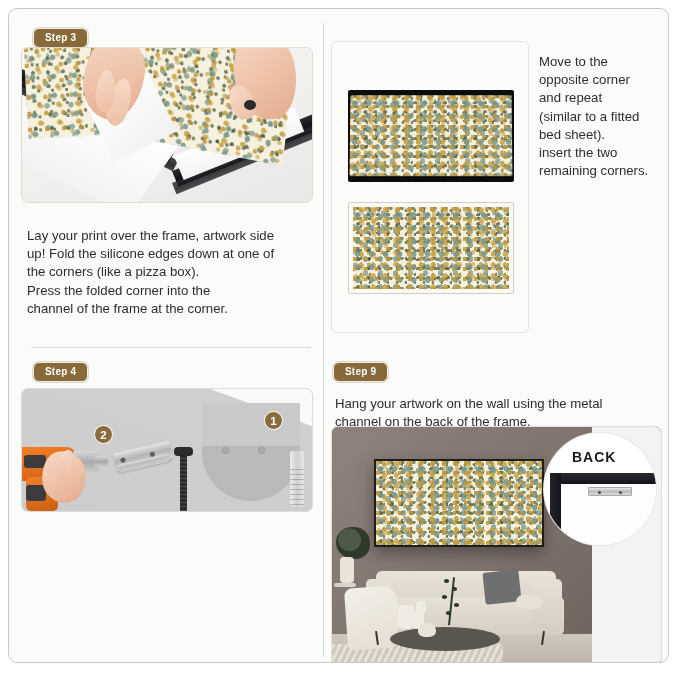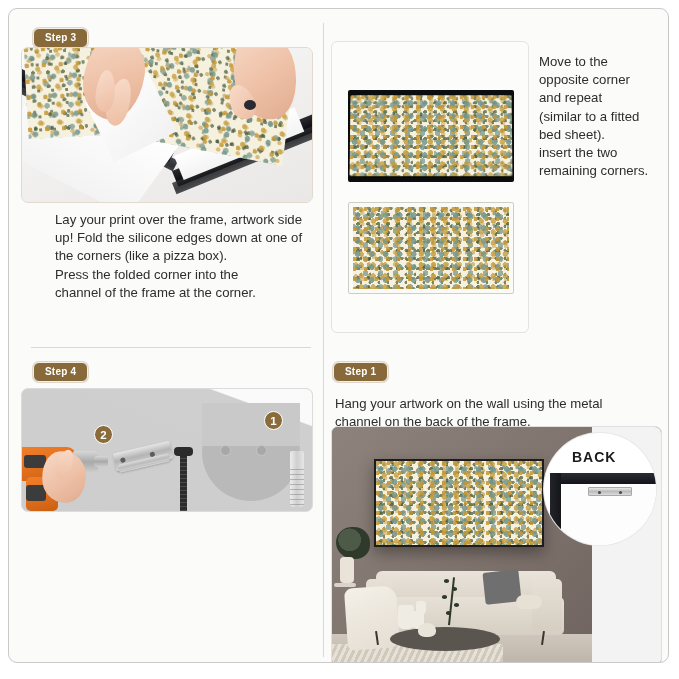--- a/index.html
+++ b/index.html
@@ -379,21 +379,21 @@
     <div id="s3-text">
       <div class="body-text">Move to the
 opposite corner
 and repeat
 (similar to a fitted
 bed sheet).
 insert the two
 remaining corners.</div>
     </div>
 
-    <div style="position:absolute; left:18px; top:202px; width:286px;margin-left:28px;">
+    <div style="position:absolute; left:18px; top:218px; width:286px;">
       <div class="body-text">Lay your print over the frame, artwork side
 up! Fold the silicone edges down at one of
 the corners (like a pizza box).
 Press the folded corner into the
 channel of the frame at the corner.</div>
     </div>
   </div>
 
   <div class="hdivider" style="left:22px; top:338px; width:280px;"></div>
 
@@ -448,21 +448,21 @@
       </div>
     </div>
 
     <div style="position:absolute; left:18px; top:513px; width:290px;">
     </div>
   </div>
 
   <div>
 
     <div style="position:absolute; left:324px; top:352px;">
-      <span class="badge">Step 1</span>
+      <span class="badge">Step 9</span>
     </div>
 
     <div style="position:absolute; left:326px; top:378px; width:330px;margin-top:8px;">
       <div class="body-text">Hang your artwork on the wall using the metal
 channel on the back of the frame.</div>
     </div>
 
     <div class="photo" id="s5-photo">
       <div class="room-right-bg"></div>
       <div class="room-wall"></div>

